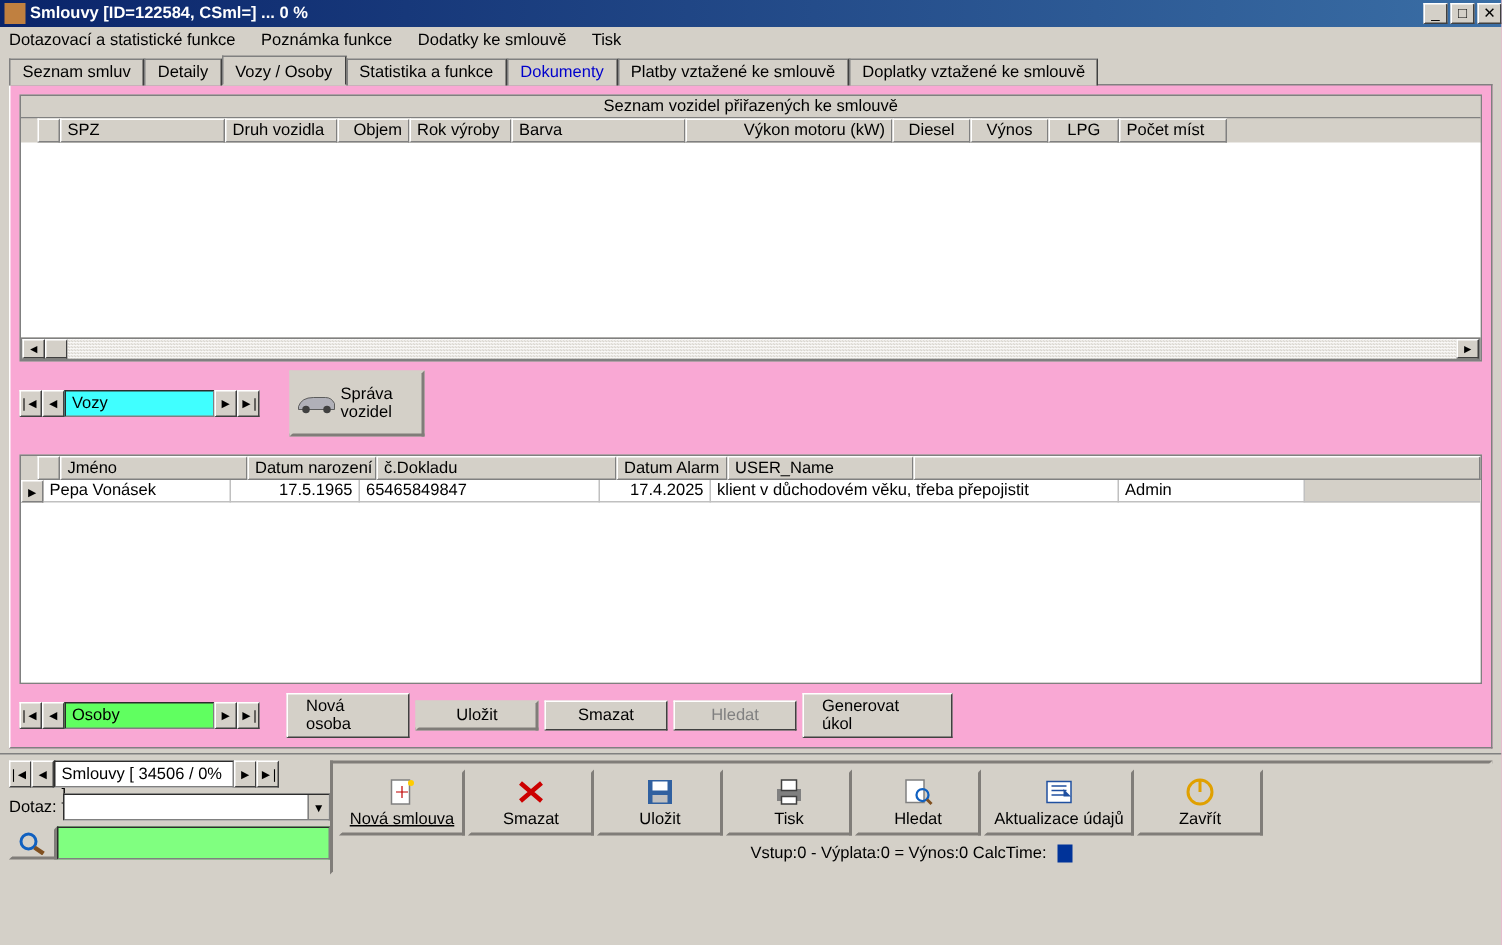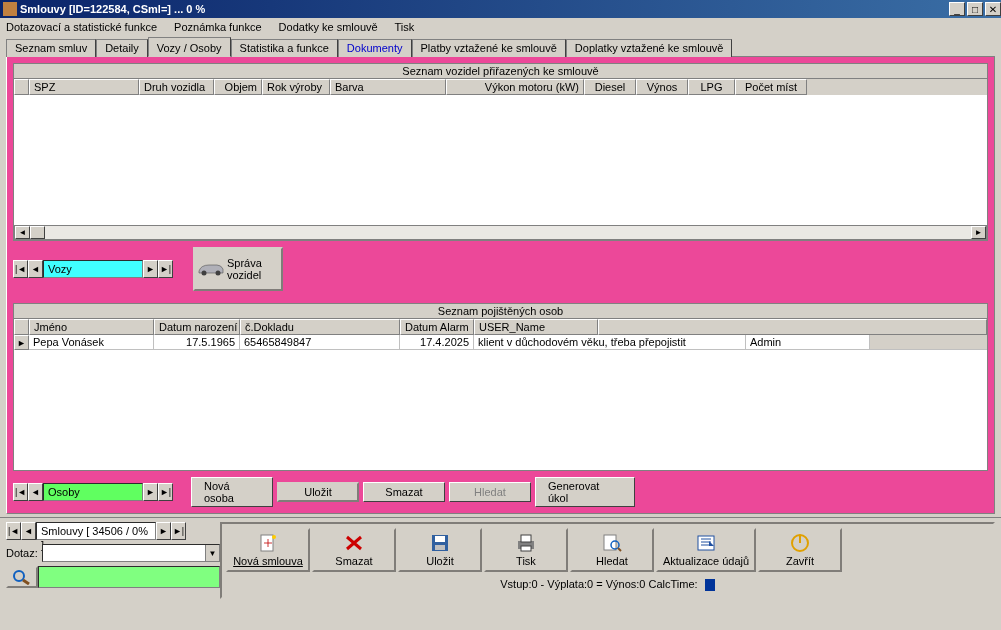--- a/index.html
+++ b/index.html
@@ -12,25 +12,25 @@
 .winbtn { width: 16px; height: 14px; background: #d4d0c8; border: 1px solid #fff; border-right-color:#404040; border-bottom-color:#404040; margin-left: 2px; display:flex; align-items:center; justify-content:center; color:#000; font-size:10px; font-family: Arial; }
 
 .menubar { background: #d4d0c8; padding: 3px 6px; }
 .menubar span { margin-right: 14px; cursor: default; }
 
 .tabs { display: flex; margin: 2px 6px 0 6px; }
 .tab { background: #d4d0c8; border: 1px solid #808080; border-bottom: none; border-right-color:#404040; padding: 2px 8px; margin-right: 0px; position: relative; top:1px; }
 .tab.active { background: #d4d0c8; border-bottom: 1px solid #d4d0c8; z-index:2; margin-top:-2px; padding-top:4px; }
 .tab.blue { color: #0000cc; }
 
-.panel { border: 1px solid #808080; border-top-color:#fff; border-left-color:#fff; margin: 0 6px; padding: 6px; background: #ec4899; }
+.panel { border: 1px solid #808080; border-top-color:#fff; border-left-color:#fff; margin: 0 6px; padding: 6px; background: #f9a8d4; }
 
 .grid-container { border: 1px solid #808080; background:#d4d0c8; }
 .grid-title { text-align: center; background: #d4d0c8; border-bottom: 1px solid #808080; padding: 1px; }
-.grid-header { display: flex; background: #d4d0c8; }
+.grid-header { display: flex; background: #d4d0c8; padding-left: 11px; }
 .gh { border: 1px solid #fff; border-right-color:#808080; border-bottom-color:#808080; padding: 1px 4px; overflow: hidden; white-space: nowrap; background:#d4d0c8; }
 .grid-body { background: #fff; height: 130px; overflow: hidden; }
 .scroll-h { height:15px; background:#d4d0c8; border:1px solid #808080; display:flex; }
 .scroll-btn { width:15px; background:#d4d0c8; border:1px solid #fff; border-right-color:#404040; border-bottom-color:#404040; display:flex; align-items:center; justify-content:center; font-size:8px; }
 .scroll-track { flex:1; background: repeating-conic-gradient(#d4d0c8 0% 25%, #fff 0% 50%) 50% / 2px 2px; }
 .navbtn { width: 15px; height: 18px; background:#d4d0c8; border:1px solid #fff; border-right-color:#404040; border-bottom-color:#404040; display:flex; align-items:center; justify-content:center; font-size:9px; }
 .navfield { border: 1px inset #808080; padding: 1px 4px; height: 18px; line-height:14px; }
 .navfield.cyan { background: #40ffff; width: 100px; }
 .navfield.green { background: #60ff60; width: 100px; }
 .navfield.white { background: #fff; width: 120px; }
@@ -104,21 +104,21 @@
     <div class="gh" style="width:15px"></div>
     <div class="gh" style="width:110px">SPZ</div>
     <div class="gh" style="width:75px">Druh vozidla</div>
     <div class="gh" style="width:48px;text-align:right">Objem</div>
     <div class="gh" style="width:68px">Rok výroby</div>
     <div class="gh" style="width:116px">Barva</div>
     <div class="gh" style="width:138px;text-align:right">Výkon motoru (kW)</div>
     <div class="gh" style="width:52px;text-align:center">Diesel</div>
     <div class="gh" style="width:52px;text-align:center">Výnos</div>
     <div class="gh" style="width:47px;text-align:center">LPG</div>
-    <div class="gh" style="width:72px;text-align:center">Počet míst</div>
+    <div class="gh" style="width:72px;text-align:left">Počet míst</div>
   </div>
   <div class="grid-body"></div>
   <div class="scroll-h">
     <div class="scroll-btn">◄</div>
     <div class="scroll-btn" style="margin-left:0"></div>
     <div class="scroll-track"></div>
     <div class="scroll-btn">►</div>
   </div>
 </div>
 
@@ -134,21 +134,20 @@
             <path d="M4 10 Q6 4 14 4 L22 4 Q26 4 28 8 L28 12 L4 12 Z" fill="#b0b0b8" stroke="#505050" stroke-width="0.6"></path>
             <circle cx="9" cy="12" r="2.5" fill="#404040"></circle>
             <circle cx="23" cy="12" r="2.5" fill="#404040"></circle>
           </svg>
     </div>
     <span>Správa vozidel</span>
   </div>
 </div>
 
 <div class="grid-container" style="margin-top:12px;">
-  <div class="grid-title">Seznam pojištěných osob</div>
   <div class="grid-header">
     <div class="gh" style="width:15px"></div>
     <div class="gh" style="width:125px">Jméno</div>
     <div class="gh" style="width:86px">Datum narození</div>
     <div class="gh" style="width:160px">č.Dokladu</div>
     <div class="gh" style="width:74px">Datum Alarm</div>
     <div class="gh" style="width:124px">USER_Name</div>
     <div class="gh" style="flex:1"></div>
   </div>
   <div class="grid-body" style="height:135px;">

